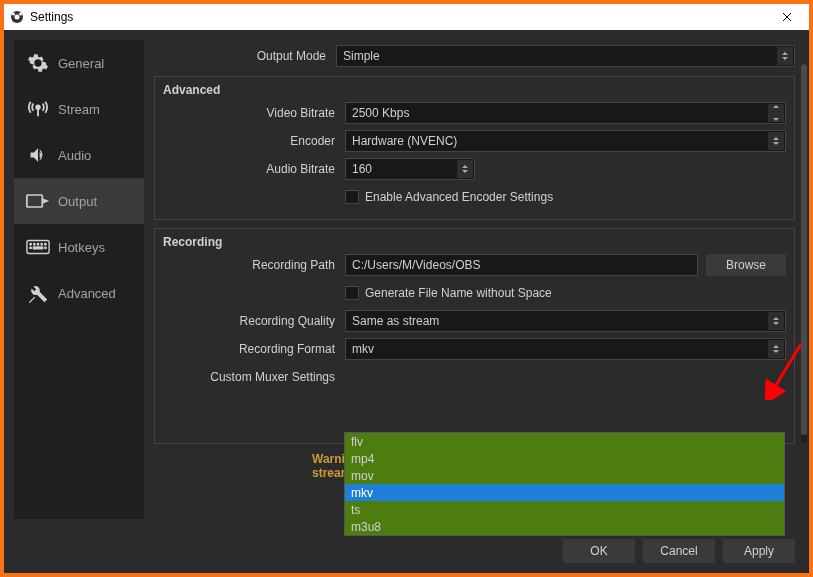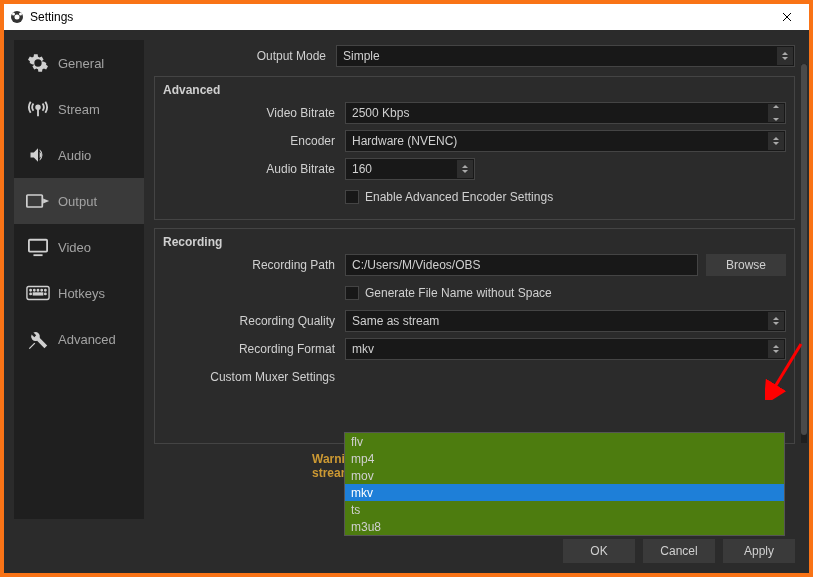--- a/index.html
+++ b/index.html
@@ -100,29 +100,20 @@
           <span class="icon">
               <svg width="24" height="20" viewBox="0 0 28 20" fill="#d0d0d0">
                 <rect x="1" y="3" width="18" height="14" rx="1" fill="none" stroke="#d0d0d0" stroke-width="2"></rect>
                 <path d="M20 7 L27 10 L20 13 Z"></path>
               </svg>
             </span>
           <span>Output</span>
         </div>
         <div class="sidebar-item">
           <span class="icon">
-              <svg width="22" height="20" viewBox="0 0 24 22" fill="none" stroke="#d0d0d0" stroke-width="2">
-                <rect x="2" y="3" width="20" height="13" rx="1"></rect>
-                <path d="M7 20h10" stroke-width="2"></path>
-              </svg>
-            </span>
-          <span>Video</span>
-        </div>
-        <div class="sidebar-item">
-          <span class="icon">
               <svg width="24" height="16" viewBox="0 0 26 16" fill="none" stroke="#d0d0d0" stroke-width="1.5">
                 <rect x="1" y="1" width="24" height="14" rx="2"></rect>
                 <circle cx="5" cy="5" r="0.8" fill="#d0d0d0"></circle>
                 <circle cx="9" cy="5" r="0.8" fill="#d0d0d0"></circle>
                 <circle cx="13" cy="5" r="0.8" fill="#d0d0d0"></circle>
                 <circle cx="17" cy="5" r="0.8" fill="#d0d0d0"></circle>
                 <circle cx="21" cy="5" r="0.8" fill="#d0d0d0"></circle>
                 <circle cx="5" cy="9" r="0.8" fill="#d0d0d0"></circle>
                 <circle cx="21" cy="9" r="0.8" fill="#d0d0d0"></circle>
                 <rect x="8" y="8" width="10" height="2" fill="#d0d0d0"></rect>

